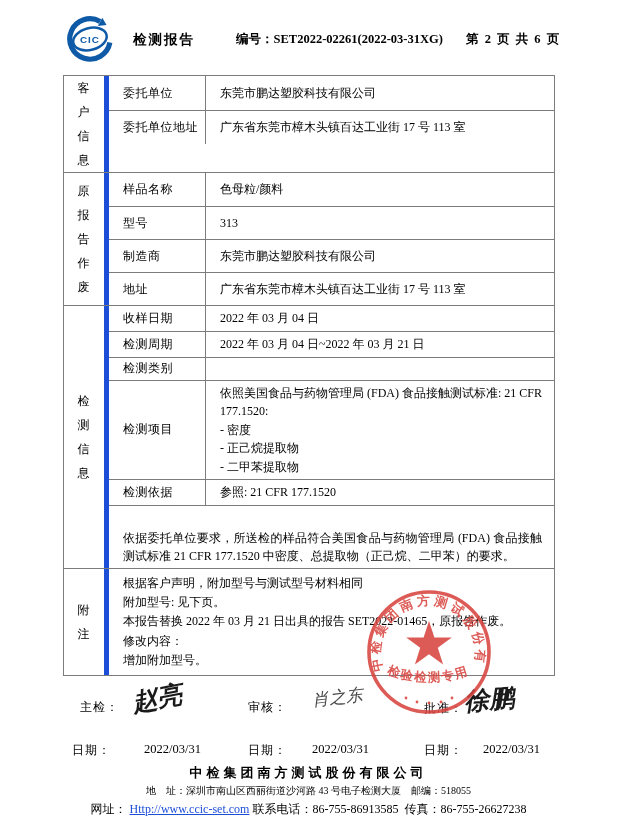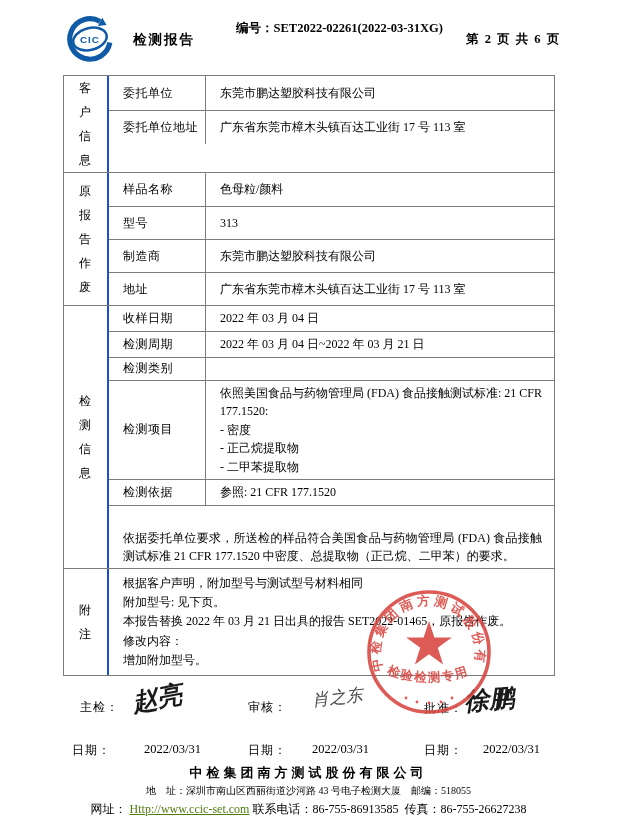--- a/index.html
+++ b/index.html
@@ -3,32 +3,32 @@
 <meta charset="utf-8">
 <style>
   html,body{margin:0;padding:0;overflow:hidden;}
   body{
     width:617px;height:840px;background:#ffffff;position:relative;
     font-family:"Liberation Serif","DejaVu Serif",serif;color:#000;
   }
   .abs{position:absolute;}
   
   .doc-title{left:133px;top:31px;font-size:13.5px;font-weight:bold;letter-spacing:2px;}
-  .doc-no{left:236px;top:20px;font-size:12.5px;font-weight:bold;}
+  .doc-no{left:236px;top:31px;font-size:12.5px;font-weight:bold;}
   .doc-no span{font-weight:bold;}
   .page-info{left:466px;top:31px;font-size:12.5px;font-weight:bold;letter-spacing:1.5px;}
   
   .tbl{
     position:absolute;left:63px;top:75px;width:492px;box-sizing:border-box;
     border:1px solid #7c7c7c;font-size:12px;background:#fff;
   }
   .section{display:flex;border-top:1px solid #7c7c7c;}
   .section:first-child{border-top:none;}
   .sec-label{
-    flex:0 0 45px;box-sizing:border-box;border-right:2px solid #1d4ed8;
+    flex:0 0 45px;box-sizing:border-box;border-right:5px solid #1d4ed8;
     display:flex;align-items:center;justify-content:center;text-align:center;
     padding:0 9px;line-height:24px;letter-spacing:1px;
   }
   .sec-rows{flex:1;display:flex;flex-direction:column;min-width:0;}
   .row{display:flex;border-top:1px solid #7c7c7c;box-sizing:border-box;}
   .row:first-child{border-top:none;}
   .cell-label{
     flex:0 0 97px;box-sizing:border-box;border-right:1px solid #7c7c7c;
     display:flex;align-items:center;padding-left:14px;letter-spacing:.5px;
   }
@@ -48,21 +48,21 @@
   .sig-reviewer{left:312px;top:686px;font-size:17px;transform:rotate(-7deg);color:#4a4a4a;}
   .sig-approver{left:464px;top:683px;font-size:25px;transform:rotate(-5deg);font-weight:bold;}
   .date-label{font-size:12px;letter-spacing:1px;}
   .date-value{font-size:12.5px;}
   
   .stamp{left:362px;top:585px;width:140px;height:140px;opacity:.88;pointer-events:none;z-index:5;}
   
   .footer-company{left:0;top:764px;width:617px;text-align:center;font-size:13px;font-weight:bold;letter-spacing:4px;}
   .footer-address{left:0;top:784px;width:617px;text-align:center;font-size:10px;}
   .footer-contact{left:0;top:801px;width:617px;text-align:center;font-size:12px;}
-  .footer-contact a{color:#4d7c0f;text-decoration:underline;cursor:pointer;}
+  .footer-contact a{color:#1d4ed8;text-decoration:underline;cursor:pointer;}
   .footer-contact .seg{margin:0 3px;}
 </style>
 </head>
 <body>
 
 <svg class="abs" style="left:62px;top:15px;" width="58" height="48" viewBox="0 0 56 46">
   <path d="M 36.8,6.1 A 19.5,19.5 0 1 0 46.2,26.4" fill="none" stroke="#0e5aa7" stroke-width="5"></path>
   <polygon points="43,9.5 34.6,10.4 38.9,2.4" fill="#0e5aa7"></polygon>
   <ellipse cx="27" cy="23" rx="16.5" ry="10.5" transform="rotate(-15 27 23)" fill="#ffffff" stroke="#0e5aa7" stroke-width="2.4"></ellipse>
   <text x="27" y="26.6" text-anchor="middle" font-size="9.5" font-weight="bold" letter-spacing="1" fill="#0e5aa7" font-family="Liberation Sans, sans-serif">CIC</text>

